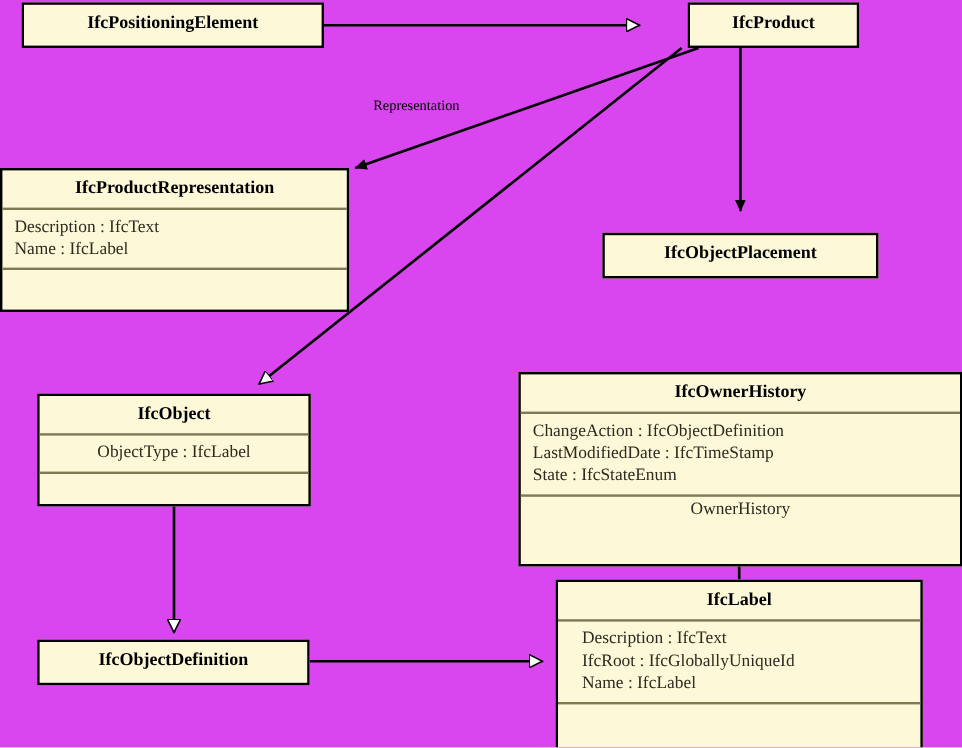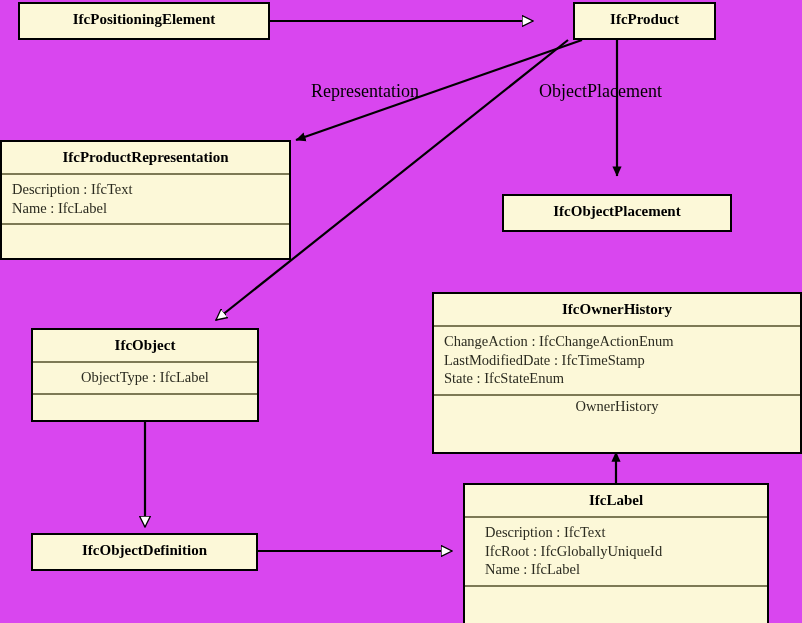--- a/index.html
+++ b/index.html
@@ -54,21 +54,21 @@
     color: #2b2b20;
     text-align: center;
     line-height: 1.25;
     padding: 1px 4px 2px 4px;
   }
   .attr-line {
     white-space: nowrap;
   }
   .edge-label {
     position: absolute;
-    font-size: 18px;
+    font-size: 12px;
     color: #000000;
     white-space: nowrap;
     background: transparent;
     text-align: right;
   }
 </style>
 </head>
 <body>
 
 <div id="diagram">
@@ -126,24 +126,24 @@
       <div class="attr-line">Description : IfcText</div>
       <div class="attr-line">Name : IfcLabel</div>
     </div>
     <div class="compartment-ops"></div>
   </div>
 
   <div class="uml-class" style="left:502px; top:178px; width:230px; height:38px;margin-top:16px;">
     <div class="compartment-title">IfcObjectPlacement</div>
   </div>
 
-  <div class="uml-class" style="left:432px; top:292px; width:370px; height:162px;">
+  <div class="uml-class" style="left:432px; top:310px; width:370px; height:162px;">
     <div class="compartment-title">IfcOwnerHistory</div>
     <div class="compartment-attrs">
-      <div class="attr-line">ChangeAction : IfcChangeActionEnum</div>
+      <div class="attr-line">ChangeAction : IfcObjectDefinition</div>
       <div class="attr-line">LastModifiedDate : IfcTimeStamp</div>
       <div class="attr-line">State : IfcStateEnum</div>
     </div>
     <div class="compartment-ops">OwnerHistory</div>
   </div>
 
   <div class="uml-class" style="left:31px; top:328px; width:228px; height:94px;">
     <div class="compartment-title">IfcObject</div>
     <div class="compartment-attrs" style="text-align:center; padding-left:0;">
       <div class="attr-line">ObjectType : IfcLabel</div>
@@ -160,15 +160,14 @@
     <div class="compartment-attrs" style="padding-left:20px;">
       <div class="attr-line">Description : IfcText</div>
       <div class="attr-line">IfcRoot : IfcGloballyUniqueId</div>
       <div class="attr-line">Name : IfcLabel</div>
     </div>
     <div class="compartment-ops"></div>
   </div>
 
   <div class="edge-label" style="left:311px; top:81px;">Representation</div>
 
-  <div class="edge-label" style="left:539px; top:81px;">ObjectPlacement</div>
 
 </div>
 
 </body></html>

